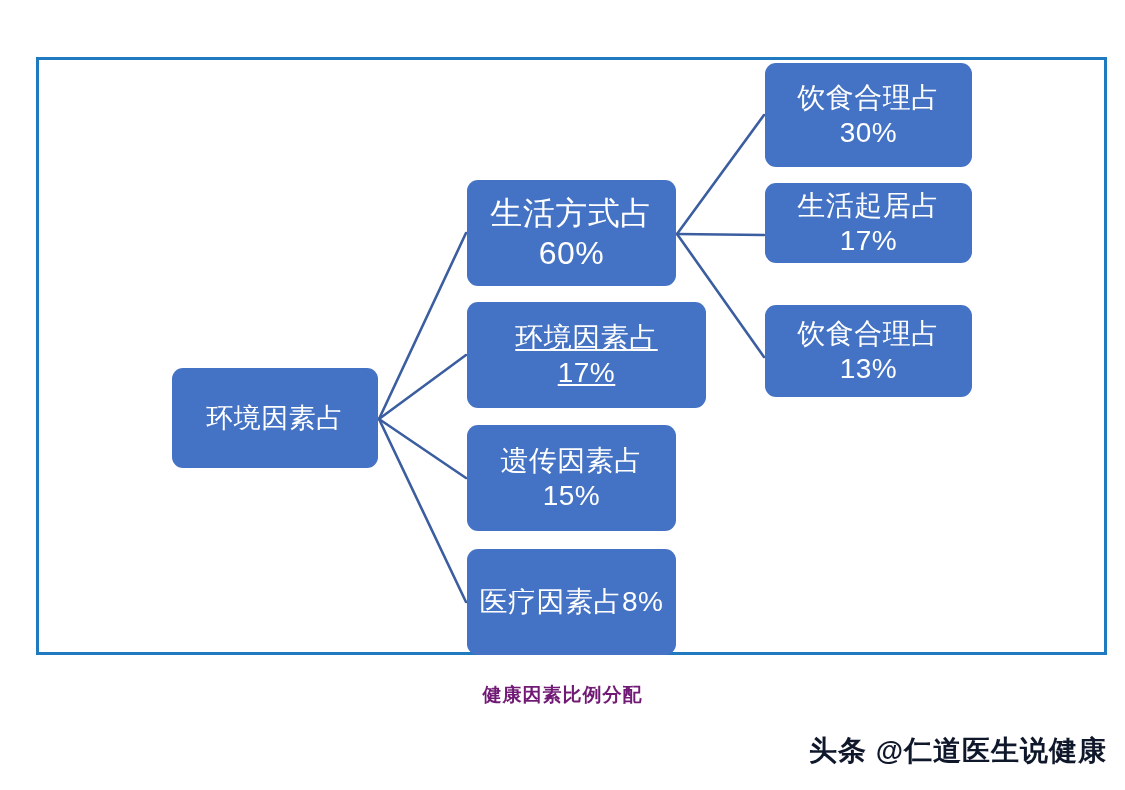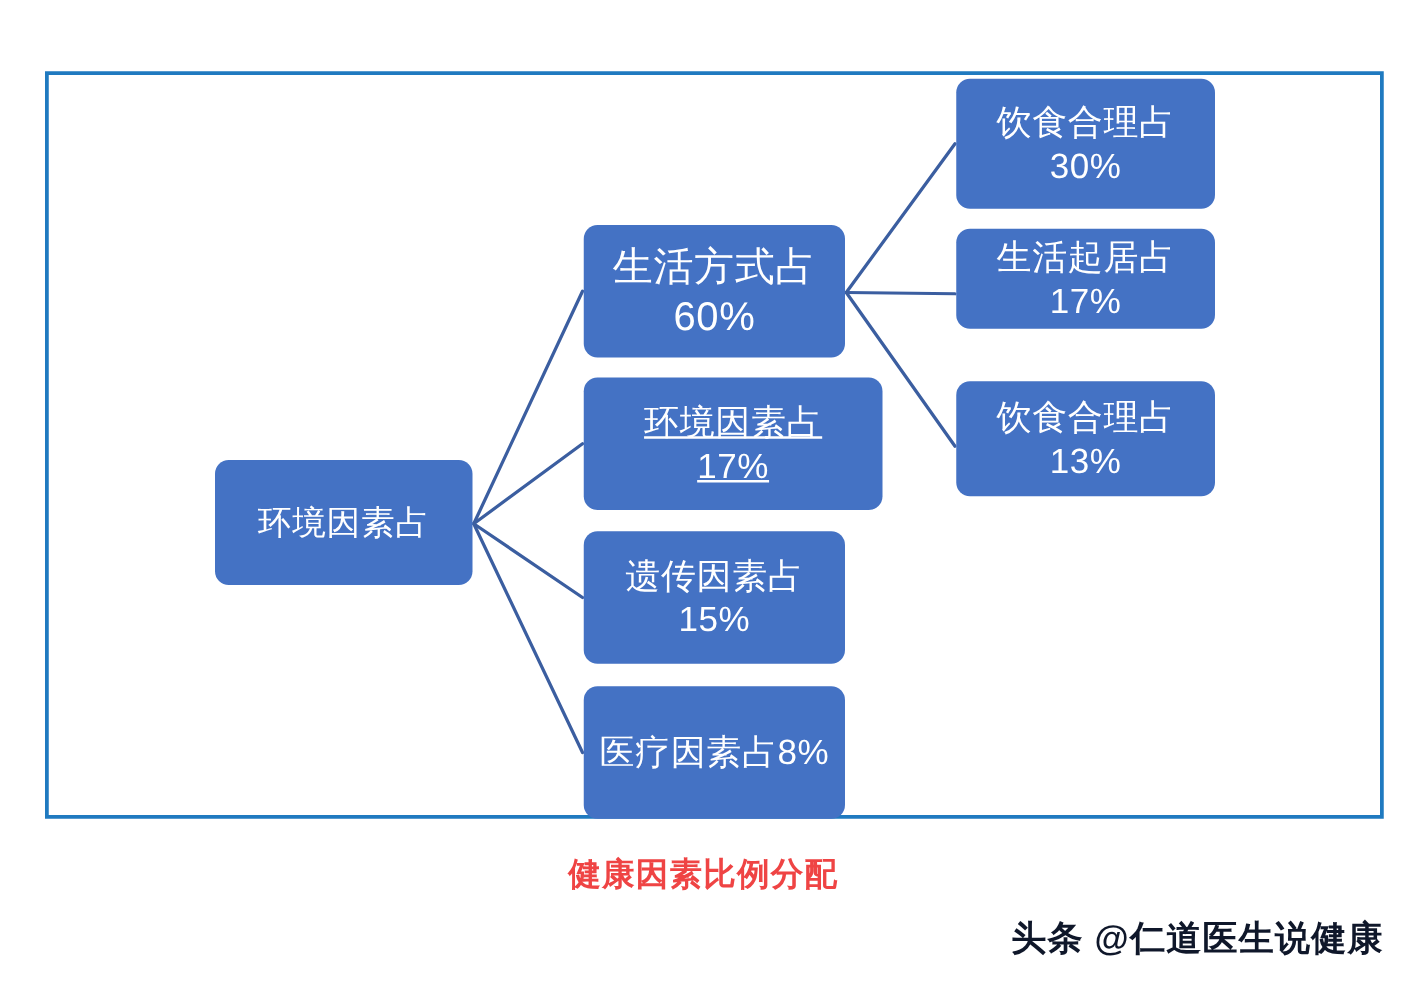--- a/index.html
+++ b/index.html
@@ -73,23 +73,23 @@
   #node-routine  { left: 765px; top: 183px; width: 207px; height: 80px; font-size: 28px; }
   #node-diet     { left: 765px; top: 305px; width: 207px; height: 92px; font-size: 28px; }
 
   
   #diagram-caption {
     position: absolute;
     left: 0;
     top: 682px;
     width: 1125px;
     text-align: center;
-    font-size: 26px;
+    font-size: 19px;
     font-weight: bold;
-    color: #ef4444;
+    color: #701a75;
     letter-spacing: 1px;
   }
 
   
   #watermark {
     position: absolute;
     right: 18px;
     top: 732px;
     font-size: 28px;
     font-weight: bold;

